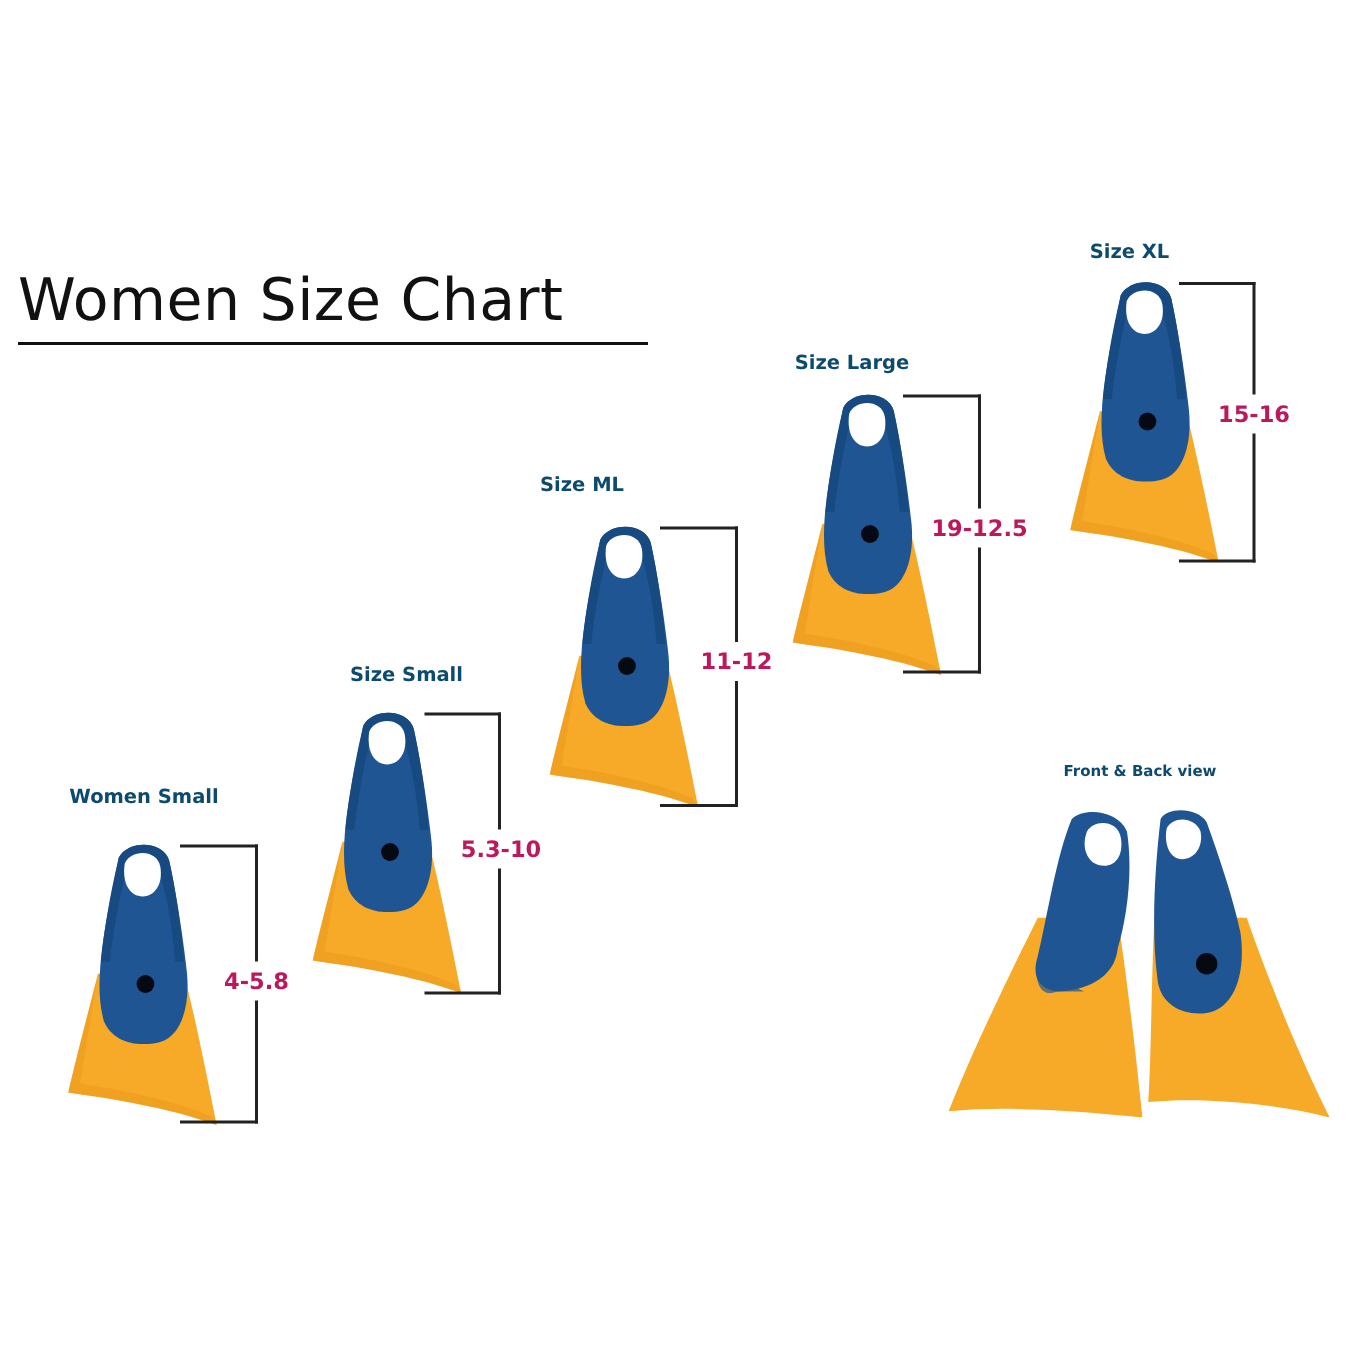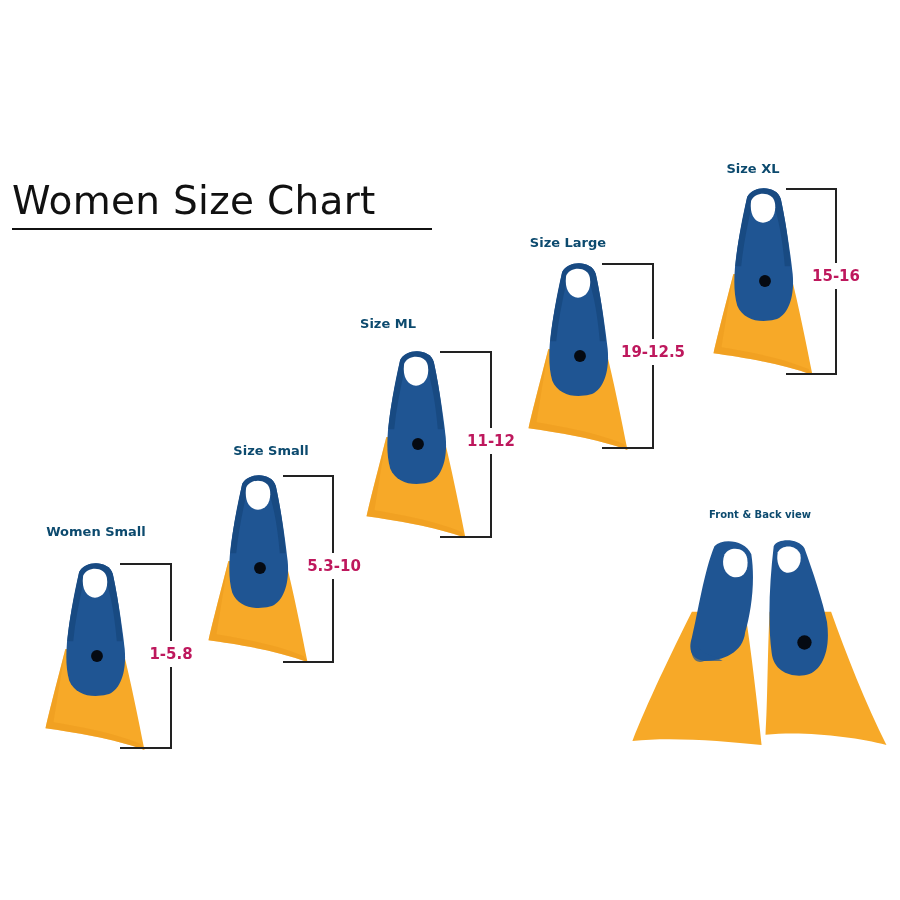--- a/index.html
+++ b/index.html
@@ -35,21 +35,21 @@
       <circle cx="54" cy="95" r="6" fill="#050a12"></circle>
     </g>
   </defs>
 </svg>
 
 <div class="size-label" style="left:96px; top:524px;">Women Small</div>
 <svg class="fin" style="left:40px; top:562px;" width="110" height="190" viewBox="0 0 104 192">
     <use href="#fin-shape"></use>
   </svg>
 <div class="bracket" style="left:120px; top:563px; width:50px; height:182px;"></div>
-<div class="measure" style="left:171px; top:654px;">1-5.8</div>
+<div class="measure" style="left:171px; top:654px;">4-5.8</div>
 
 <div class="size-label" style="left:271px; top:443px;">Size Small</div>
 <svg class="fin" style="left:203px; top:474px;" width="110" height="190" viewBox="0 0 104 192">
     <use href="#fin-shape"></use>
   </svg>
 <div class="bracket" style="left:283px; top:475px; width:49px; height:184px;"></div>
 <div class="measure" style="left:334px; top:566px;">5.3-10</div>
 
 <div class="size-label" style="left:388px; top:316px;">Size ML</div>
 <svg class="fin" style="left:361px; top:350px;" width="110" height="190" viewBox="0 0 104 192">

